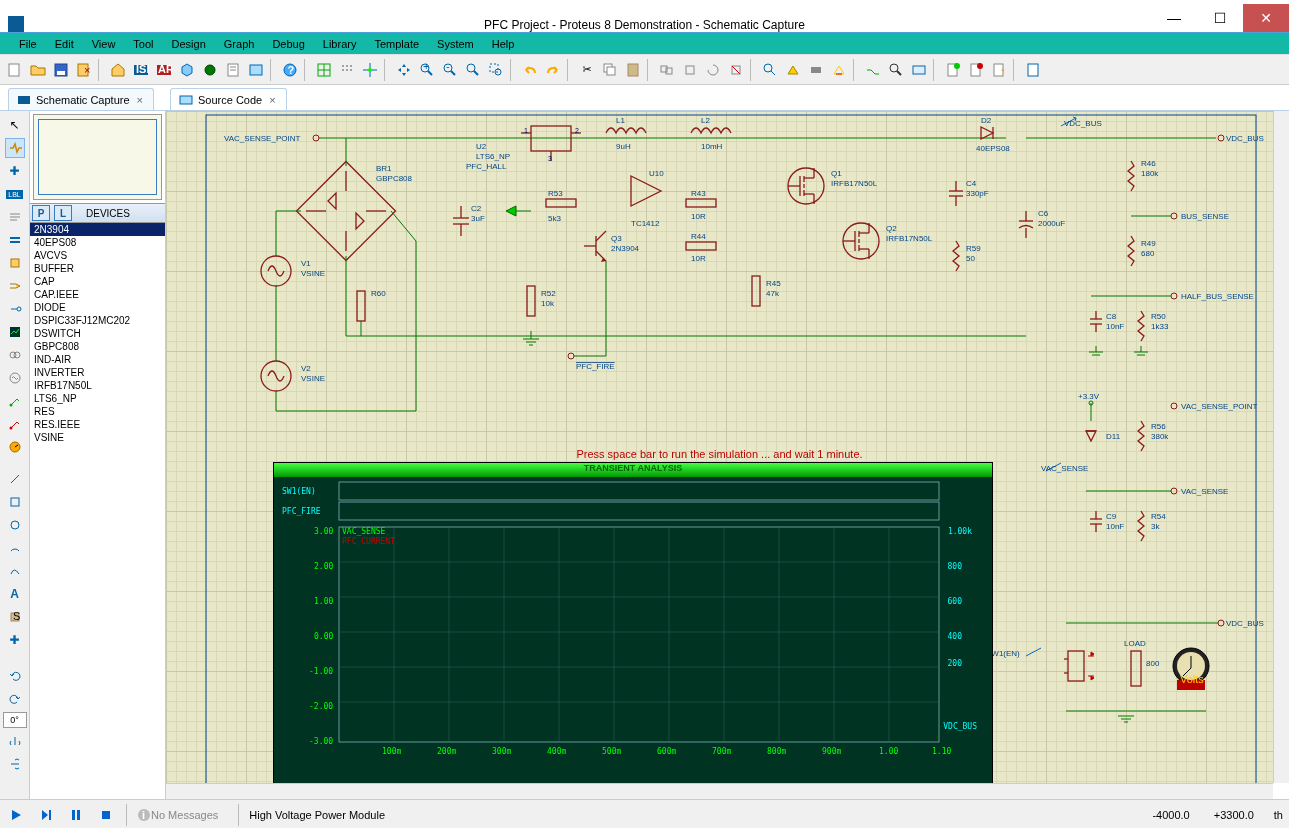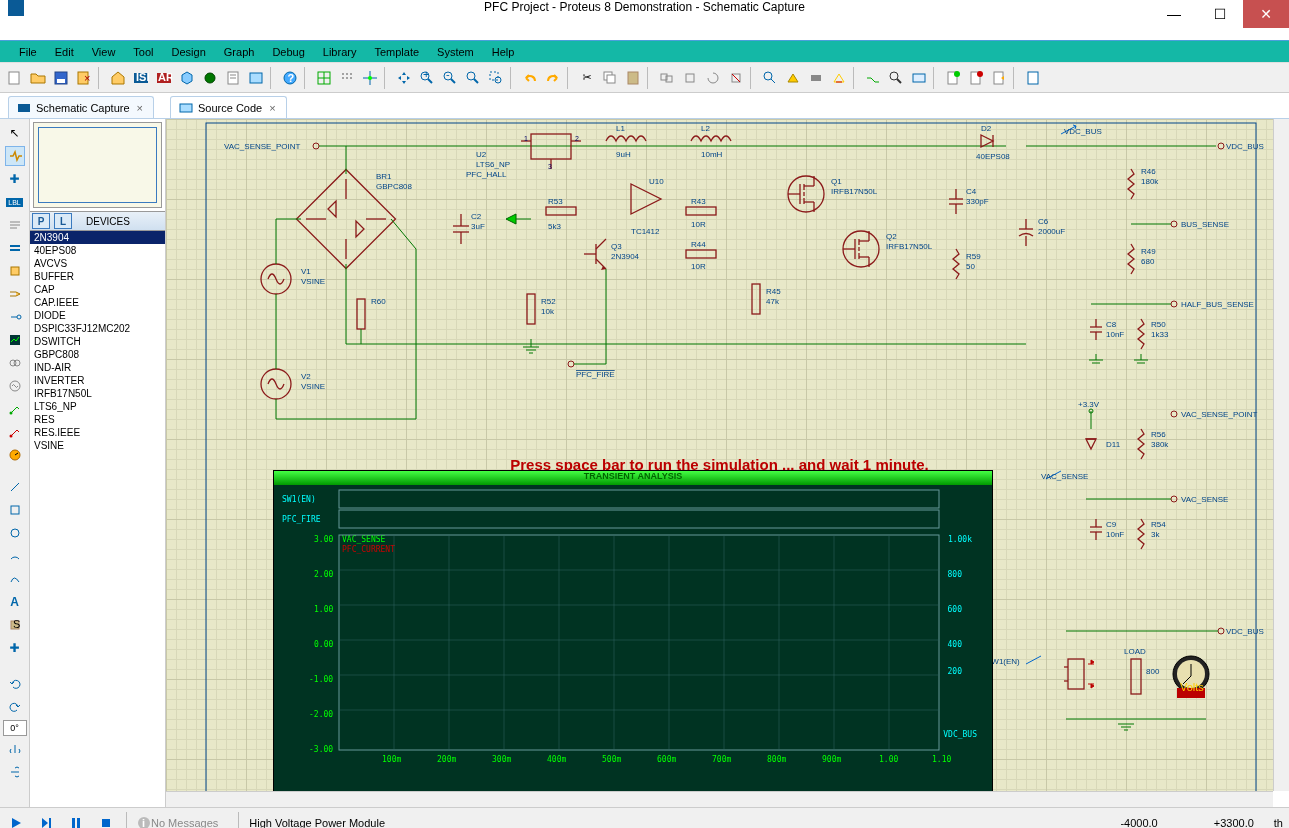--- a/index.html
+++ b/index.html
@@ -1,17 +1,17 @@
 <!DOCTYPE html>
 <html><head>
 <meta charset="utf-8">
 <style>
 *{margin:0;padding:0;box-sizing:border-box;font-family:"Segoe UI",Tahoma,sans-serif;font-size:11px}
 body{background:#fff;overflow:hidden;width:1289px;height:828px}
-.titlebar{height:41px;background:#fff;border-bottom:1px solid #4a9fdc;display:flex;align-items:flex-start;position:relative}
+.titlebar{height:33px;background:#fff;border-bottom:1px solid #4a9fdc;display:flex;align-items:flex-end;position:relative}
 .titlebar-title{position:absolute;left:50%;transform:translateX(-50%);color:#000;font-size:12px}
 .titlebar-icon{width:16px;height:16px;margin-left:8px;background:#0a5a96}
 .titlebar-controls{margin-left:auto;display:flex}
 .tbtn{width:46px;height:28px;display:flex;align-items:center;justify-content:center;font-size:14px}
 .tbtn.close{background:#c75050;color:#fff}
 .menubar{height:22px;background:#14b8a6;border-bottom:1px solid #e0e0e0;display:flex;align-items:center;padding-left:10px}
 .menubar span{padding:3px 9px;cursor:default}
 .toolbar{height:30px;background:#f0f0f0;border-bottom:1px solid #ccc;display:flex;align-items:center;padding:0 4px;gap:1px}
 .tb{width:22px;height:22px;border:1px solid transparent;display:flex;align-items:center;justify-content:center}
 .tbsep{width:6px;height:22px;border-left:1px solid #bbb;margin:0 2px}
@@ -37,21 +37,21 @@
 .canvas::before{content:"";position:absolute;inset:0;background-image:linear-gradient(#c8c8a8 1px,transparent 1px),linear-gradient(90deg,#c8c8a8 1px,transparent 1px);background-size:80px 80px;pointer-events:none}
 .vscroll{position:absolute;right:0;top:0;bottom:16px;width:16px;background:#f0f0f0;border-left:1px solid #ccc}
 .hscroll{position:absolute;left:0;right:16px;bottom:0;height:16px;background:#f0f0f0;border-top:1px solid #ccc}
 .wire{stroke:#007700;stroke-width:1;fill:none}
 .comp{stroke:#8b1a1a;stroke-width:1.3;fill:none}
 .ctext{fill:#004488;font-size:8px;font-family:sans-serif}
 .graph-panel{position:absolute;left:107px;top:351px;width:720px;height:356px;background:#003322;border:1px solid #000}
 .graph-title{height:14px;background:linear-gradient(#4f4,#090);text-align:center;font-size:9px;color:#060;font-weight:bold}
 .graph-body{position:absolute;top:14px;bottom:0;left:0;right:0}
 .glbl{position:absolute;font-size:8px;font-family:monospace}
-.help-text{position:absolute;top:337px;left:50%;transform:translateX(-50%);color:#b00;font-weight:bold;font-size:15px}
+.help-text{position:absolute;top:337px;left:50%;transform:translateX(-50%);color:#b00;font-weight:normal;font-size:11px}
 .statusbar{height:30px;background:#f0f0f0;border-top:1px solid #ccc;display:flex;align-items:center;padding:0 6px;gap:10px}
 .sim-btn{width:20px;height:20px;display:flex;align-items:center;justify-content:center}
 .status-seg{border-left:1px solid #bbb;padding:0 10px;height:22px;display:flex;align-items:center}
 .status-right{margin-left:auto;display:flex;align-items:center}
 svg.icn{width:16px;height:16px}
 .pinlabel{fill:#006;font-size:7px}
 .term-arrow{stroke:#8b1a1a;fill:none;stroke-width:1}
 </style>
 </head>
 <body>
@@ -924,17 +924,17 @@
     <svg width="14" height="14">
         <circle cx="7" cy="7" r="6" fill="#bbb"></circle>
         <text x="5" y="11" fill="#fff" font-size="10" font-weight="bold">i</text>
       </svg>
     <span style="color:#888">No Messages</span>
   </div>
   <div class="status-seg">
     <span>High Voltage Power Module</span>
   </div>
   <div class="status-right">
-    <span style="margin-right:56px">-4000.0</span>
+    <span style="margin-right:24px">-4000.0</span>
     <span style="margin-right:20px">+3300.0</span>
     <span>th</span>
   </div>
 </div>
 
 </body></html>

